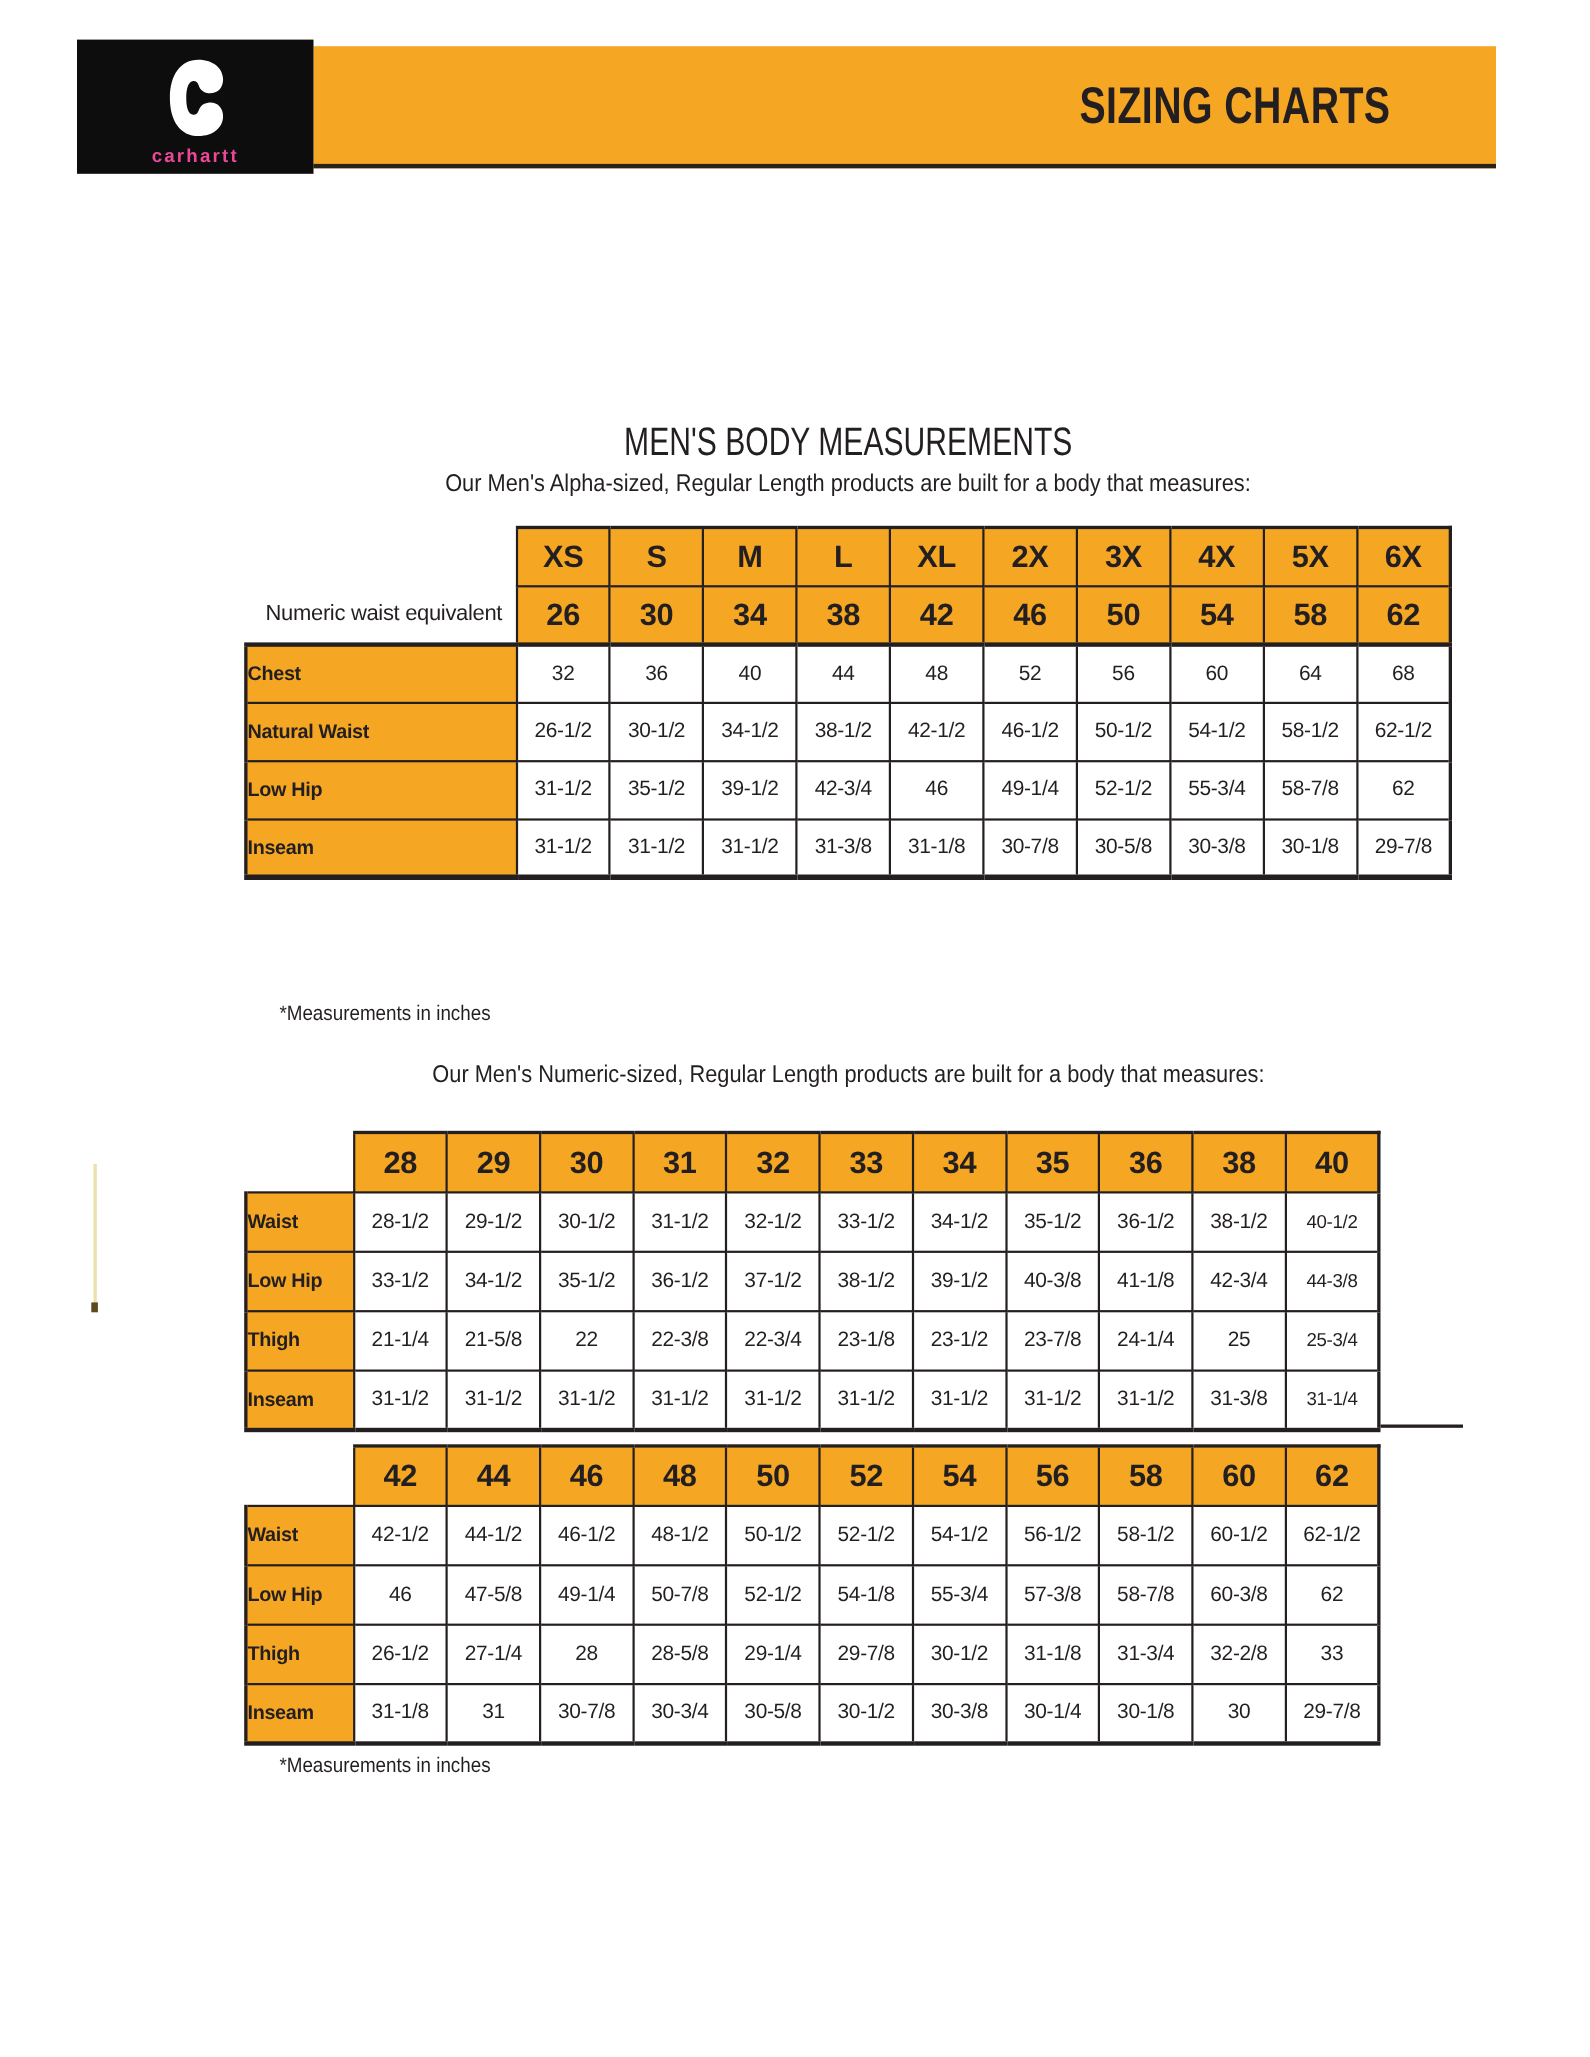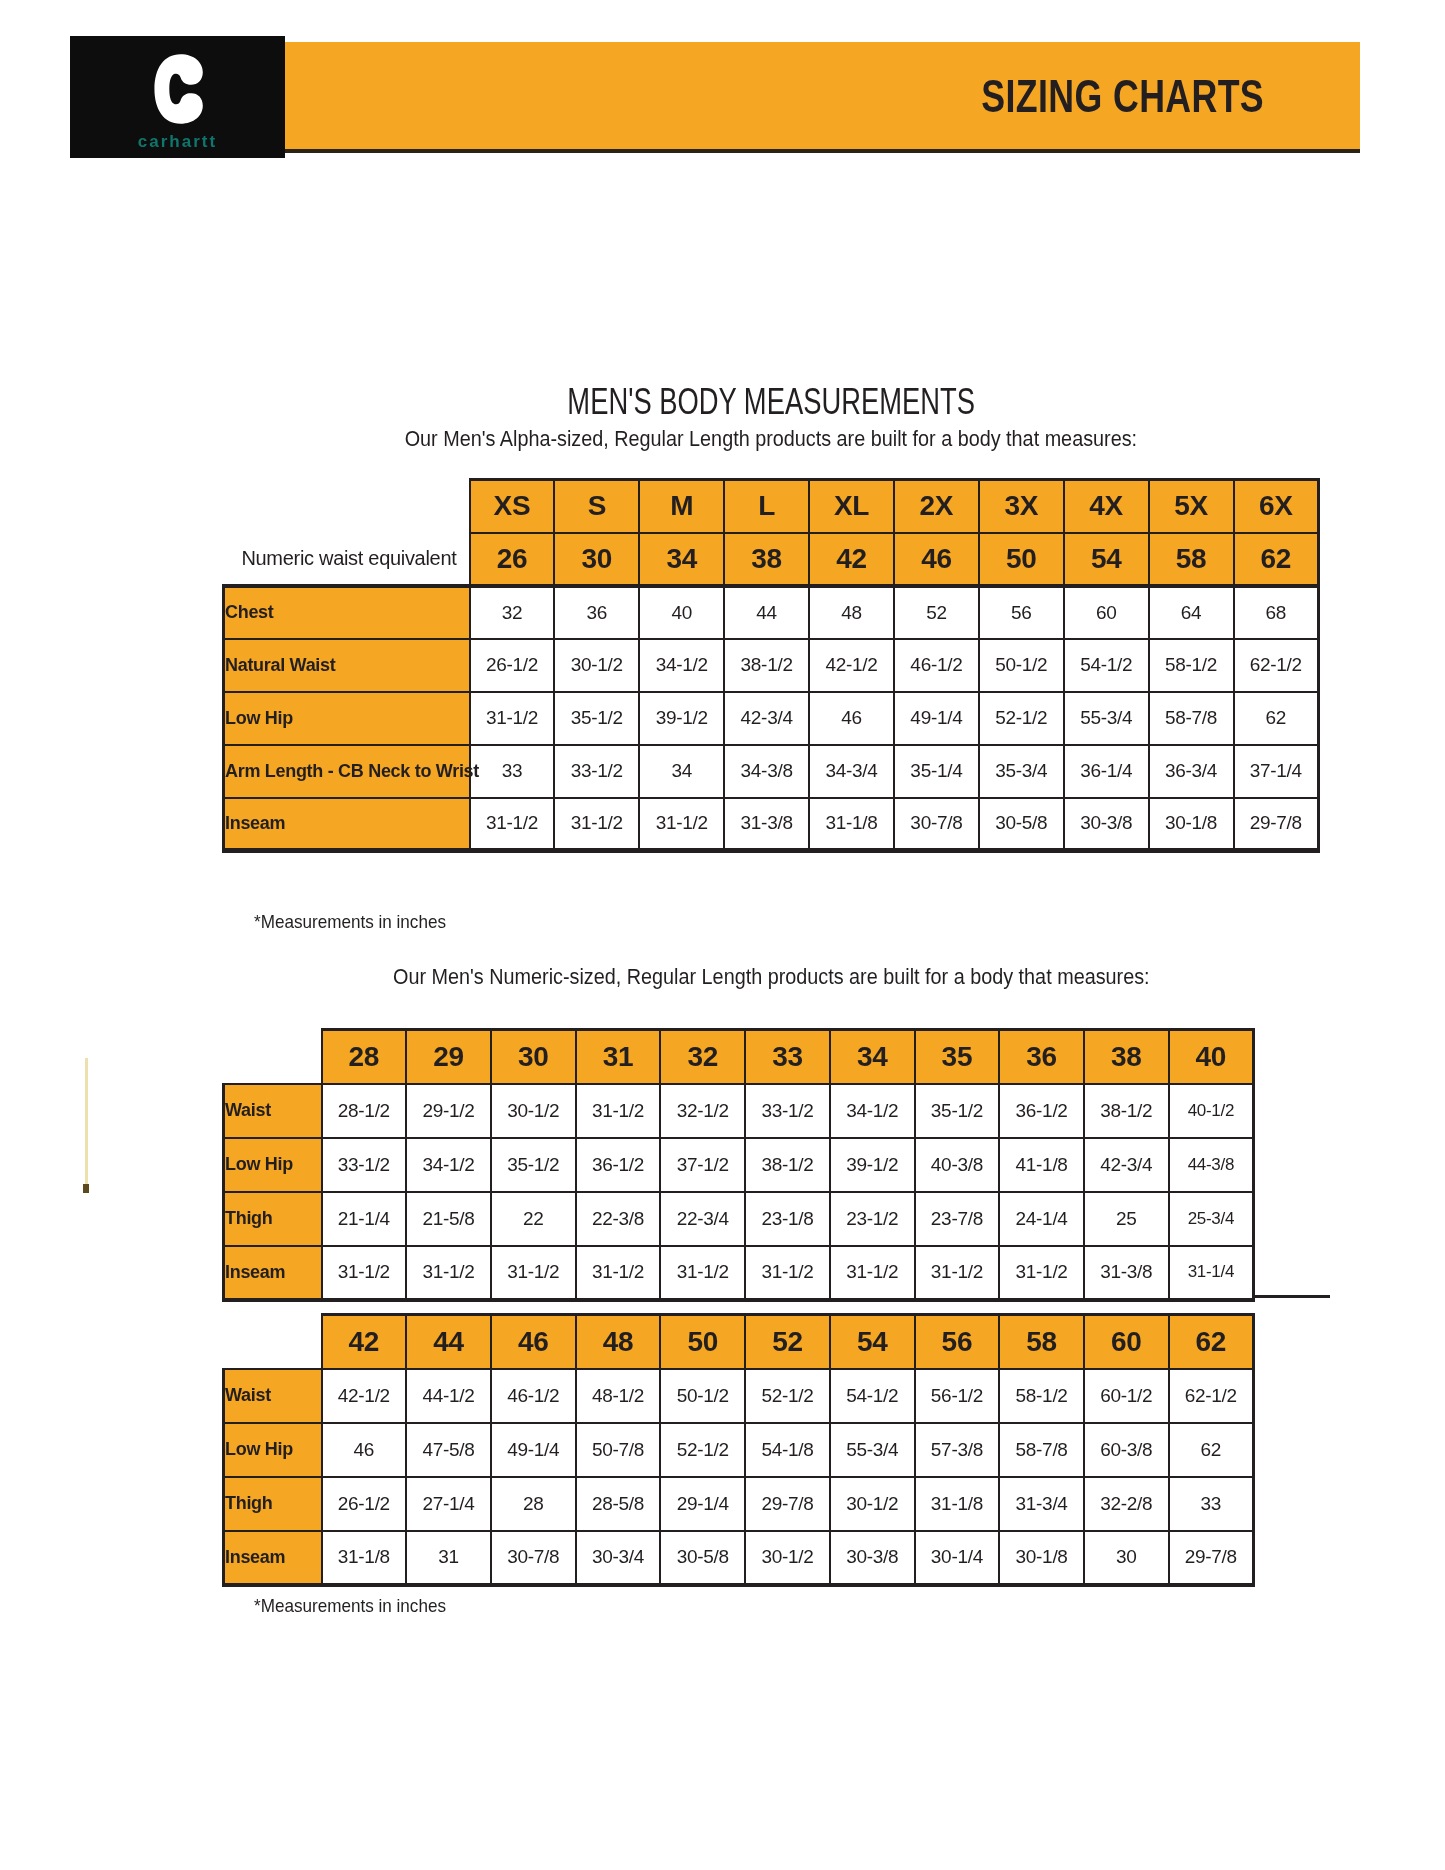--- a/index.html
+++ b/index.html
@@ -19,21 +19,21 @@
   .o-left{transform-origin:0 50%;}
   .o-right{transform-origin:100% 50%;}
 
   
   .logo-box{
     position:absolute;left:70px;top:36px;width:215px;height:122px;
     background:var(--logo-black);z-index:2;
     display:flex;flex-direction:column;align-items:center;box-sizing:border-box;
   }
   .logo-c{margin-top:13px;width:62px;height:80px;}
-  .wordmark{color:#0f766e;font-size:17px;font-weight:bold;letter-spacing:2px;margin-top:3px;}
+  .wordmark{color:#ec4899;font-size:17px;font-weight:bold;letter-spacing:2px;margin-top:3px;}
   .banner{
     position:absolute;left:285px;top:42px;width:1075px;height:111px;
     background:var(--gold);border-bottom:4px solid var(--banner-underline);
     display:flex;align-items:center;justify-content:flex-end;
     padding-right:96px;box-sizing:border-box;
   }
   .banner-title{font-size:47px;font-weight:bold;letter-spacing:0.5px;}
 
   
   .doc-title{position:absolute;left:222px;top:381px;width:1098px;text-align:center;
@@ -169,33 +169,20 @@
           <td class="val">39-1/2</td>
           <td class="val">42-3/4</td>
           <td class="val">46</td>
           <td class="val">49-1/4</td>
           <td class="val">52-1/2</td>
           <td class="val">55-3/4</td>
           <td class="val">58-7/8</td>
           <td class="val">62</td>
         </tr>
         <tr>
-          <td class="gold rlabel">Arm Length - CB Neck to Wrist</td>
-          <td class="val">33</td>
-          <td class="val">33-1/2</td>
-          <td class="val">34</td>
-          <td class="val">34-3/8</td>
-          <td class="val">34-3/4</td>
-          <td class="val">35-1/4</td>
-          <td class="val">35-3/4</td>
-          <td class="val">36-1/4</td>
-          <td class="val">36-3/4</td>
-          <td class="val">37-1/4</td>
-        </tr>
-        <tr>
           <td class="gold rlabel">Inseam</td>
           <td class="val">31-1/2</td>
           <td class="val">31-1/2</td>
           <td class="val">31-1/2</td>
           <td class="val">31-3/8</td>
           <td class="val">31-1/8</td>
           <td class="val">30-7/8</td>
           <td class="val">30-5/8</td>
           <td class="val">30-3/8</td>
           <td class="val">30-1/8</td>

